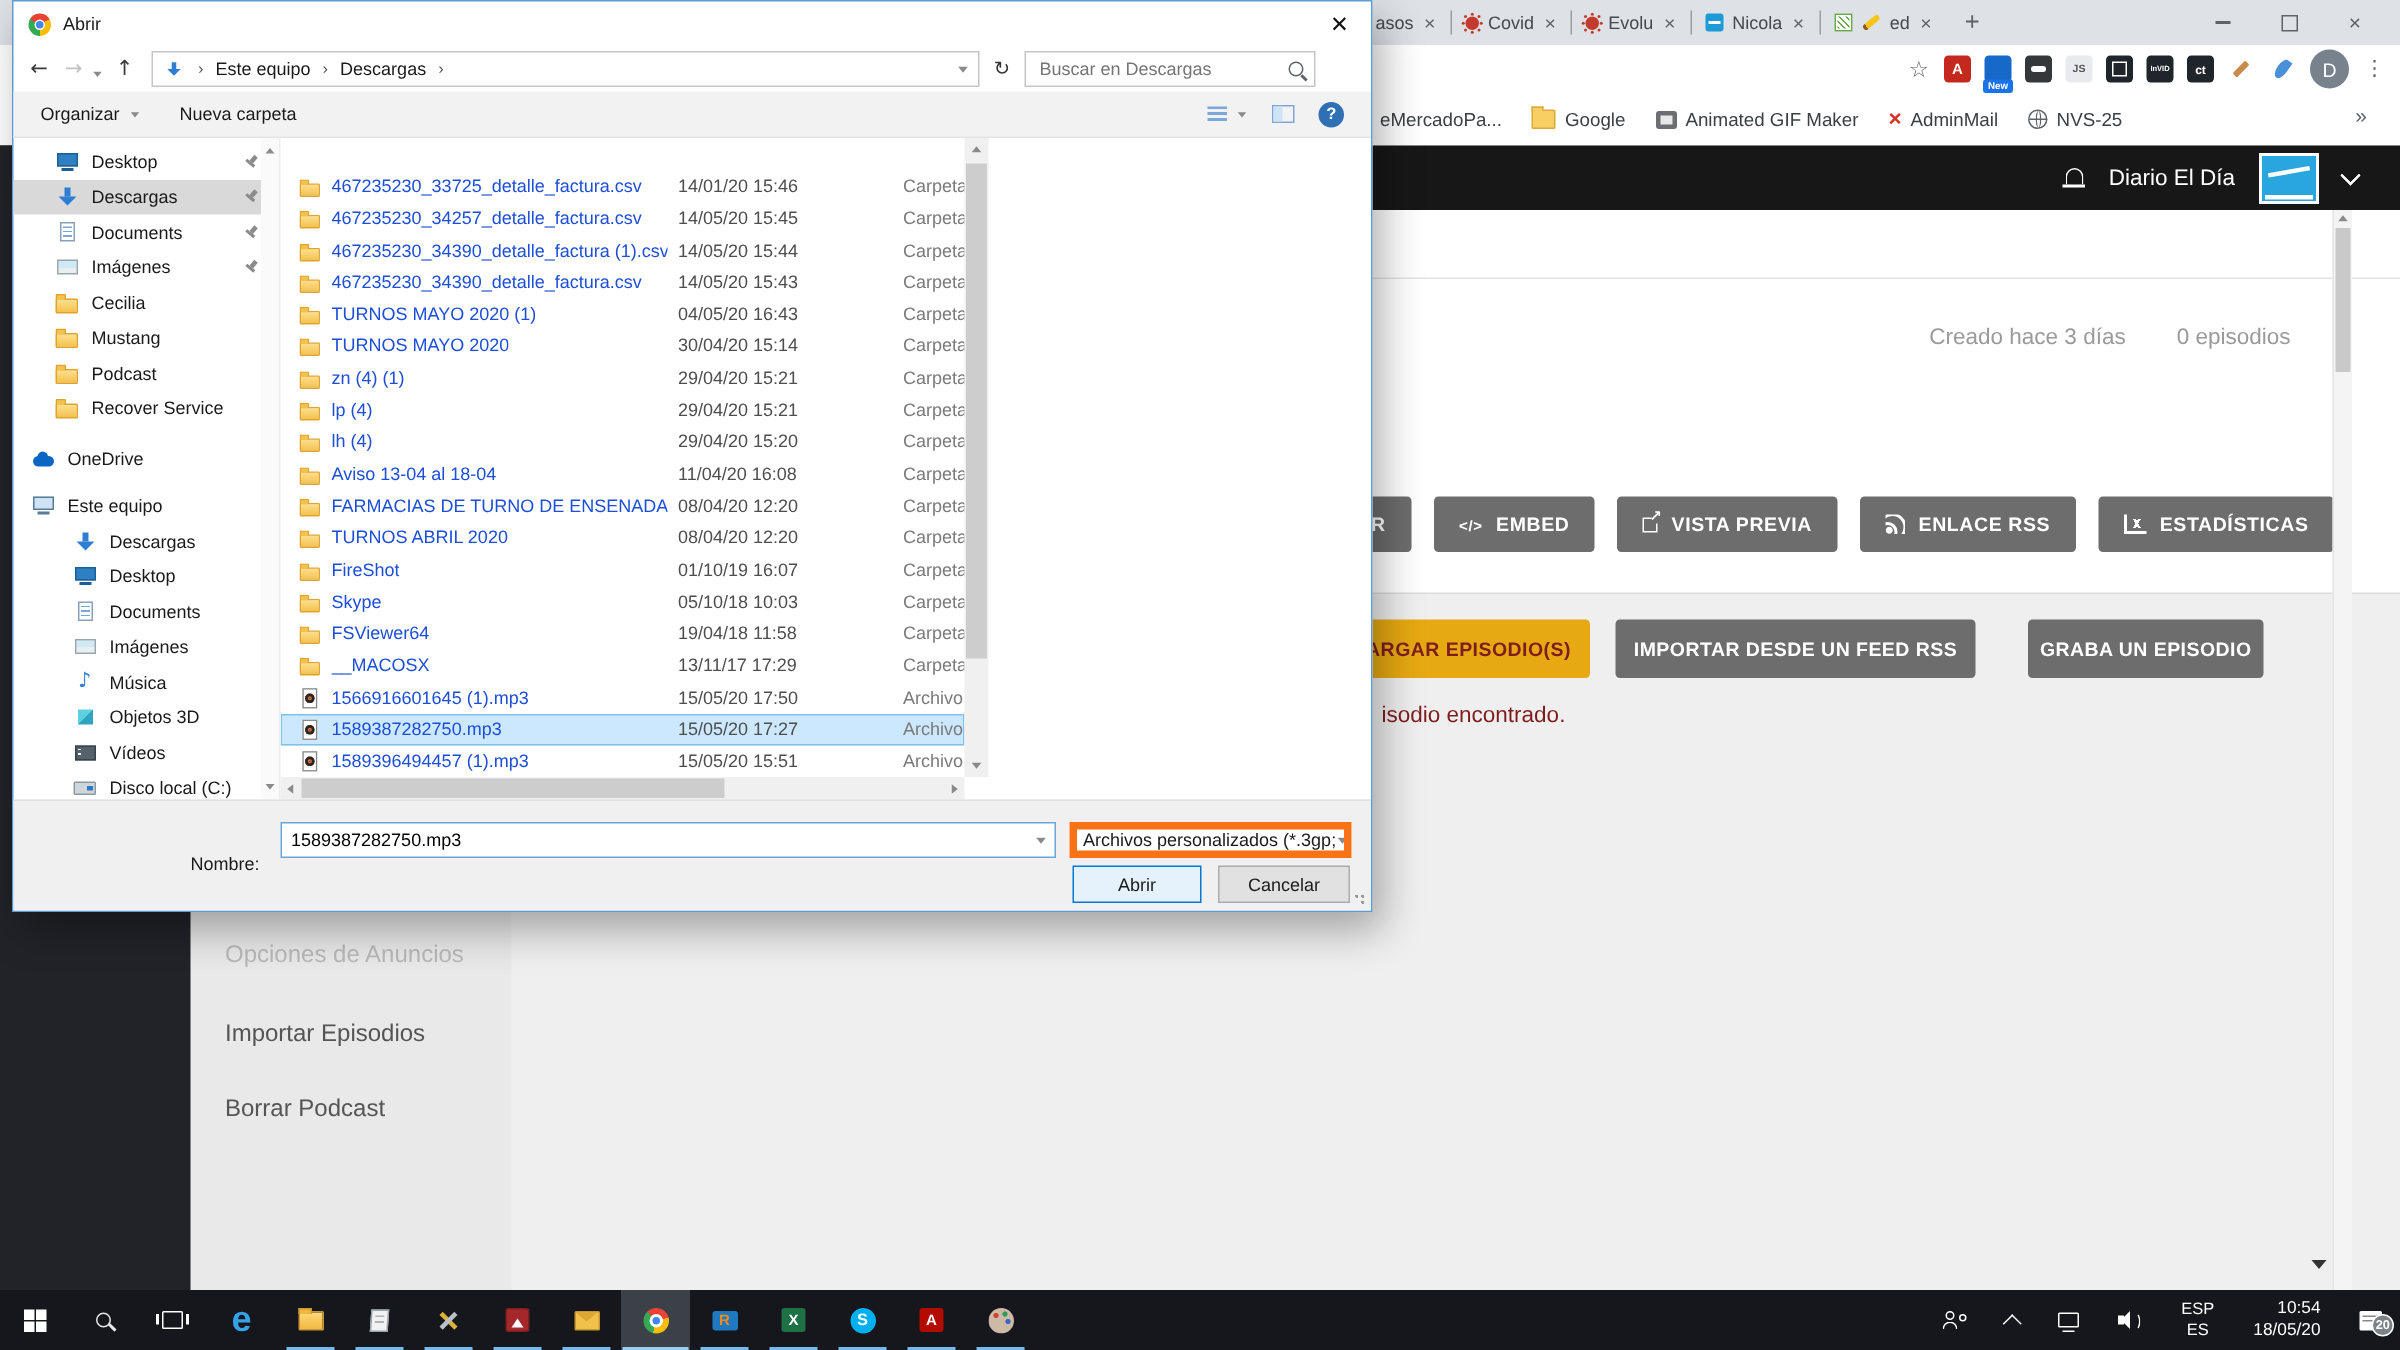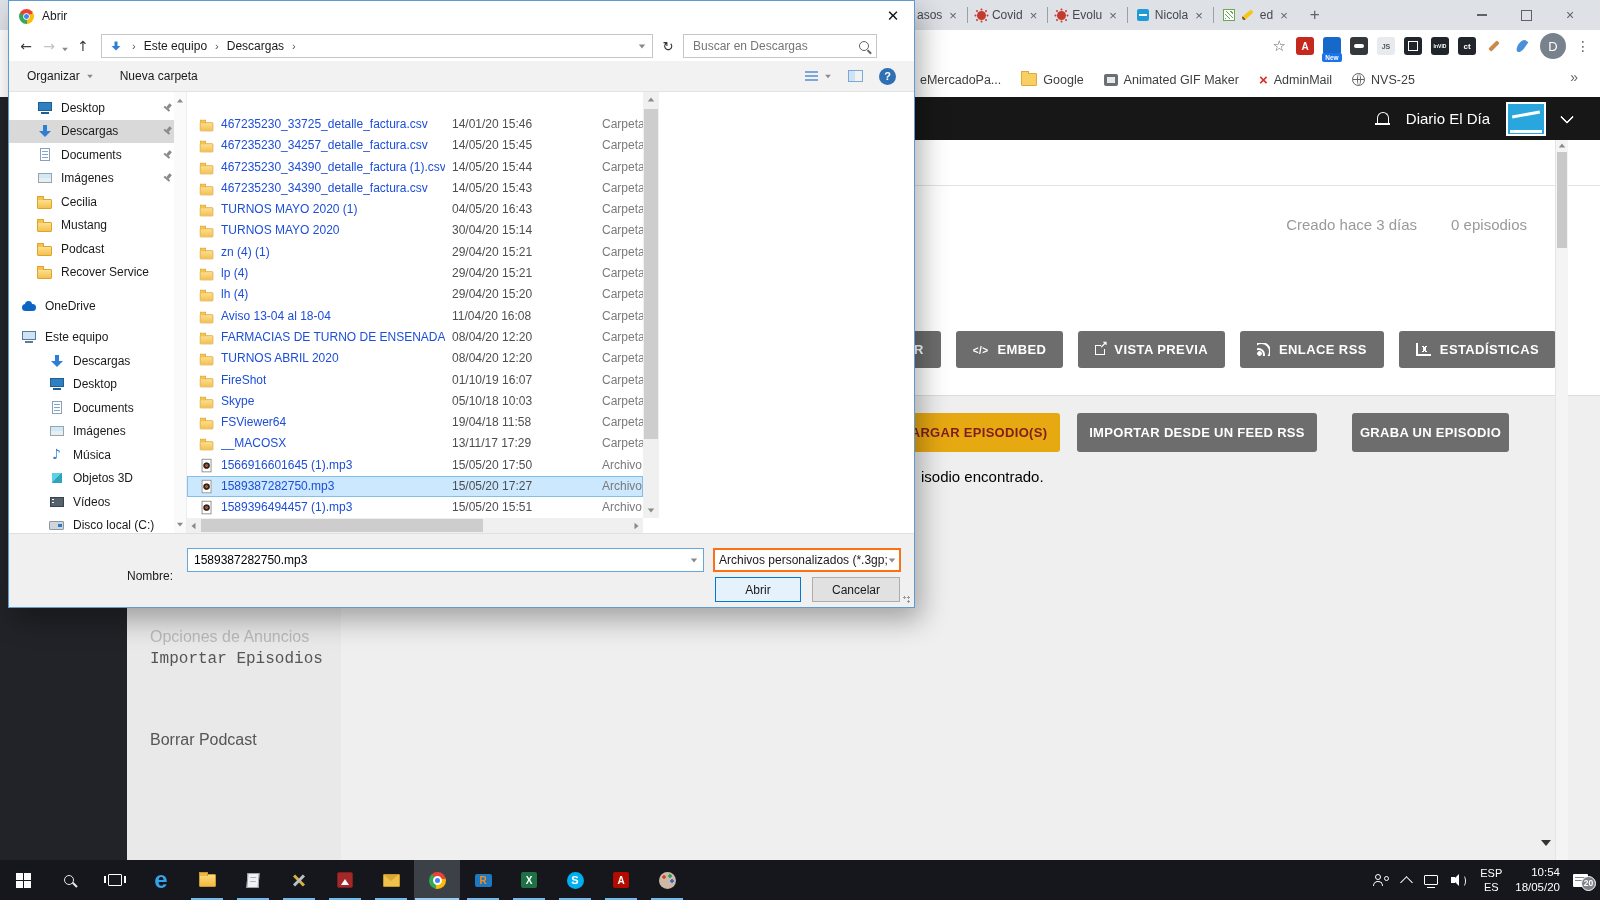--- a/index.html
+++ b/index.html
@@ -93,21 +93,21 @@
   .ai-rss{width:13px;height:13px;overflow:hidden;background:radial-gradient(circle at 2.5px 10.5px,#fff 0 2px,transparent 2.6px)}
   .ai-rss::before{content:"";position:absolute;left:-5px;bottom:-5px;width:9px;height:9px;border:2px solid #fff;border-radius:50%}
   .ai-rss::after{content:"";position:absolute;left:-5px;bottom:-5px;width:15px;height:15px;border:2px solid #fff;border-radius:50%}
   .ai-stats{width:13px;height:11px;border-left:2px solid #fff;border-bottom:2px solid #fff}
   .ai-stats::after{content:"";position:absolute;left:2px;bottom:2px;width:9px;height:6px;
       background:linear-gradient(60deg,transparent 42%,#fff 42% 58%,transparent 58%),linear-gradient(-60deg,transparent 42%,#fff 42% 58%,transparent 58%)}
 
   .btn-episode{position:absolute;height:39px;border-radius:3px;background:#6d6d6d;color:#fff;font-size:13px;font-weight:bold;
       letter-spacing:.3px;display:flex;align-items:center;justify-content:center;white-space:nowrap;overflow:hidden}
   .btn-yellow{background:#e7a912;color:#7f1d1d}
-  .empty-msg{position:absolute;top:468px;left:921px;font-size:15px;color:#000000;z-index:1}
+  .empty-msg{position:absolute;top:468px;left:921px;font-size:15px;color:#7f1d1d;z-index:1}
   .mini-filter{position:absolute;left:1541px;top:840px;width:0;height:0;border-left:5px solid transparent;border-right:5px solid transparent;border-top:6px solid #333;z-index:1}
 
   .black-strip{position:absolute;top:97px;left:0;width:127px;bottom:40px;background:#212328;z-index:3}
   .page-side{position:absolute;top:140px;left:127px;width:214px;bottom:40px;background:#e9e9e9;z-index:2}
   .ps-item{position:absolute;left:23px;font-size:16px;color:#555}
   .ps-item.disabled{color:#b9b9b9}
 
   .pg-scroll{position:absolute;top:140px;right:32px;width:12px;bottom:40px;background:#f4f4f4;border-left:1px solid #e4e4e4;z-index:1}
   .pg-thumb{position:absolute;top:12px;left:1px;right:1px;height:96px;background:#c9c9c9}
   .tri-u{width:0;height:0;border-left:4px solid transparent;border-right:4px solid transparent;border-bottom:5px solid #8a8a8a}
@@ -206,21 +206,21 @@
   .hscroll .tri-l{position:absolute;left:4px;top:4px;transform:scale(.8)}
   .hscroll .tri-r{position:absolute;right:4px;top:4px;transform:scale(.8)}
   .hthumb{position:absolute;left:14px;top:1px;bottom:1px;width:282px;background:#cdcdcd}
   .dlg-blank{flex:1;background:#fff}
 
   .dlg-foot{position:absolute;top:532px;left:0;right:0;bottom:0;background:#f0f0f0;border-top:1px solid #e0e0e0}
   .foot-label{position:absolute;left:118px;top:35px;width:56px;text-align:left}
   .foot-input{position:absolute;left:178px;top:14px;width:517px;height:24px;border:1px solid #68a5d9;background:#fff;box-sizing:border-box;display:flex;align-items:center}
   .foot-input input{flex:1;border:none;outline:none;font-size:12px;font-family:inherit;padding:0 6px;min-width:0}
   .foot-input .tri-d,.foot-combo .tri-d{transform:scale(.8);margin-right:5px}
-  .foot-combo{position:absolute;left:704px;top:14px;width:188px;height:24px;border:2px solid #f97316;background:#fff;box-sizing:border-box;
+  .foot-combo{position:absolute;left:704px;top:14px;width:188px;height:24px;border:5px solid #f97316;background:#fff;box-sizing:border-box;
       display:flex;align-items:center;justify-content:space-between;padding-left:4px;white-space:nowrap;overflow:hidden}
   .btn-open{position:absolute;left:706px;top:43px;width:86px;height:25px;background:#e5f1fb;border:1px solid #0078d7;display:flex;align-items:center;justify-content:center;box-sizing:border-box}
   .btn-cancel{position:absolute;left:803px;top:43px;width:88px;height:25px;background:#e1e1e1;border:1px solid #adadad;display:flex;align-items:center;justify-content:center;box-sizing:border-box}
   .grip{position:absolute;right:3px;bottom:3px;width:8px;height:8px;
       background:radial-gradient(circle at 1.5px 1.5px,#9a9a9a 0 1px,transparent 1.2px),
                  radial-gradient(circle at 5.5px 5.5px,#9a9a9a 0 1px,transparent 1.2px),
                  radial-gradient(circle at 5.5px 1.5px,#9a9a9a 0 1px,transparent 1.2px)}
 
   
   .taskbar{position:absolute;bottom:0;left:0;right:0;height:40px;background:#15171c;z-index:100;display:flex;align-items:stretch}
@@ -257,21 +257,21 @@
   .ti-excel{width:16px;height:16px;background:#1e7145;border-radius:2px;display:flex;align-items:center;justify-content:center;color:#fff;font-size:10px;font-weight:bold}
   .ti-excel::after{content:"X"}
   .ti-skype{width:17px;height:17px;background:#00aff0;border-radius:50%;display:flex;align-items:center;justify-content:center;color:#fff;font-size:11px;font-weight:bold}
   .ti-skype::after{content:"S"}
   .ti-acrobat{width:16px;height:16px;background:#b30b00;border-radius:2px;display:flex;align-items:center;justify-content:center;color:#fff;font-size:10px;font-weight:bold}
   .ti-acrobat::after{content:"A"}
   .ti-image-editor{width:17px;height:17px;background:#cdb9a5;border-radius:50%;
       background-image:radial-gradient(circle at 5px 5px,#d04438 0 1.5px,transparent 2px),
                        radial-gradient(circle at 11px 4px,#2a9d5c 0 1.5px,transparent 2px),
                        radial-gradient(circle at 13px 9px,#3567c9 0 1.5px,transparent 2px)}
-  .tb-right{margin-left:auto;display:flex;align-items:center;gap:13px;padding-right:12px;color:#fff}
+  .tb-right{margin-left:auto;display:flex;align-items:center;gap:26px;padding-right:12px;color:#fff}
   .tr-people{width:17px;height:12px;position:relative}
   .tr-people::before{content:"";position:absolute;left:3px;top:0;width:4px;height:4px;border:1.3px solid #fff;border-radius:50%}
   .tr-people::after{content:"";position:absolute;left:1px;bottom:0;width:8px;height:4px;border:1.3px solid #fff;border-bottom:none;border-radius:5px 5px 0 0}
   .tr-people .p2{position:absolute;right:0;top:2px;width:3px;height:3px;border:1.2px solid #fff;border-radius:50%}
   .tr-chev{width:8px;height:8px;border-left:1.7px solid #fff;border-top:1.7px solid #fff;transform:rotate(45deg);margin-top:4px}
   .tr-net{width:14px;height:10px;border:1.4px solid #fff;border-radius:1px;position:relative;box-sizing:border-box}
   .tr-net::after{content:"";position:absolute;bottom:-4px;left:2px;right:2px;height:1.4px;background:#fff}
   .tr-vol{width:16px;height:12px;position:relative}
   .tr-vol::before{content:"";position:absolute;left:0;top:3px;width:4px;height:6px;background:#fff}
   .tr-vol::after{content:"";position:absolute;left:2px;top:0;border-top:6px solid transparent;border-bottom:6px solid transparent;border-right:6px solid #fff}
@@ -419,21 +419,21 @@
 </div>
 <div class="btn-episode" style="top:413px;left:1352px;width:157px">
   <span>GRABA UN EPISODIO</span>
 </div>
 <div class="empty-msg">isodio encontrado.</div>
 <div class="mini-filter"></div>
 
 <div class="black-strip"></div>
 <div class="page-side" id="page-side">
     <div class="ps-item disabled" style="top: 488px;">Opciones de Anuncios</div>
-    <div class="ps-item" style="top: 510px; font-family: Liberation Mono, monospace;">Importar Episodios</div>
+    <div class="ps-item" style="top: 541px;">Importar Episodios</div>
     <div class="ps-item" style="top: 591px;">Borrar Podcast</div>
   </div>
 
 <div class="pg-scroll">
   <span class="tri-u"></span>
   <div class="pg-thumb"></div>
 </div>
 
 <div class="dlg">
   <div class="dlg-title">

